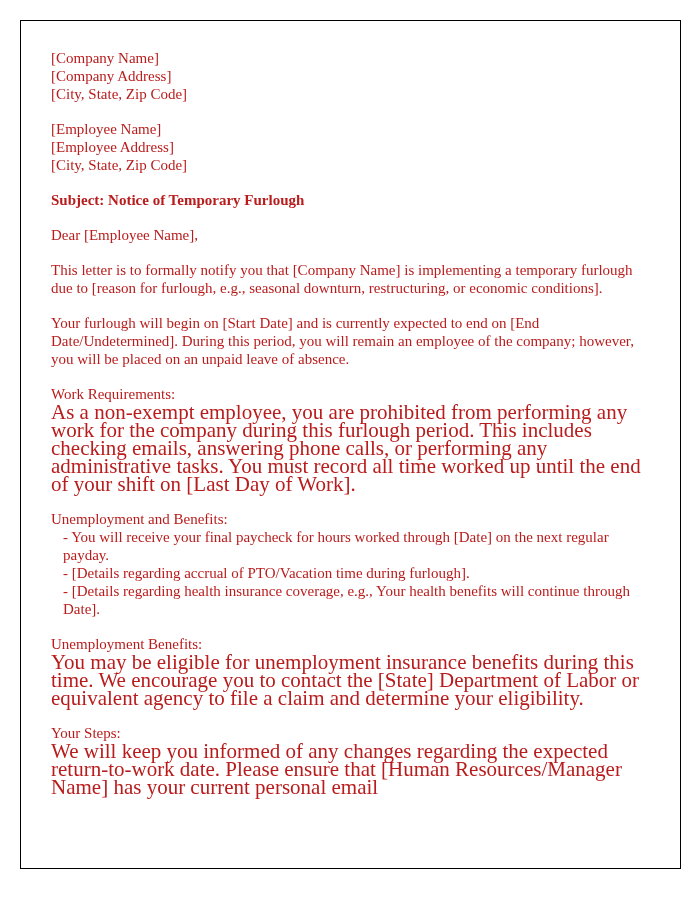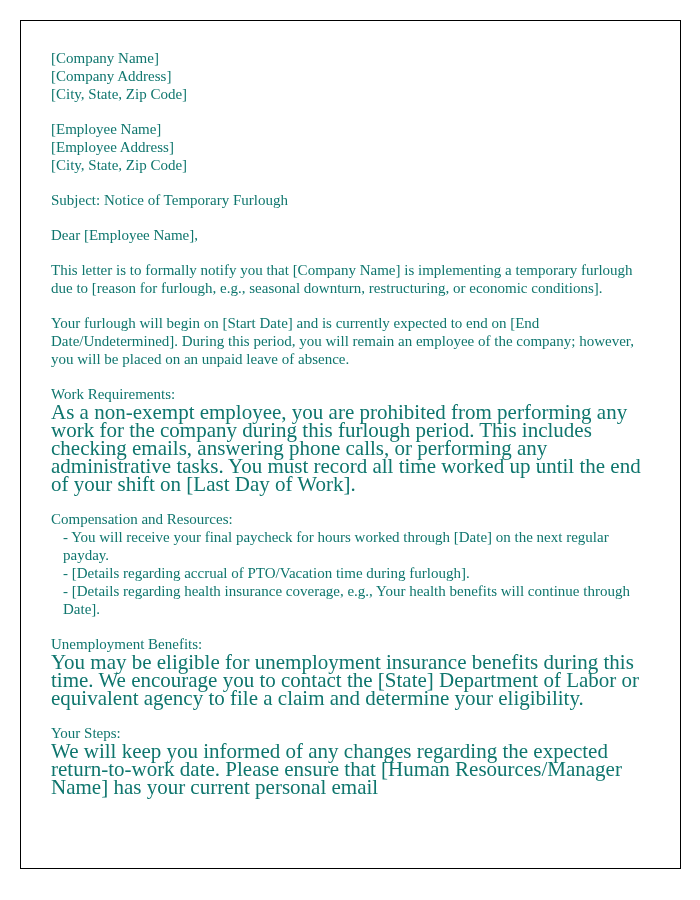--- a/index.html
+++ b/index.html
@@ -6,21 +6,21 @@
     margin: 0;
     padding: 0;
     background: #ffffff;
   }
   .page {
     width: 700px;
     height: 900px;
     background: #ffffff;
     position: relative;
     font-family: "Liberation Serif", serif;
-    color: #0f766e;
+    color: #b91c1c;
   }
   .sheet {
     position: absolute;
     left: 20px;
     top: 20px;
     width: 661px;
     height: 849px;
     border: 1px solid #000000;
     box-sizing: border-box;
     padding: 28px 30px 20px 30px;
@@ -34,21 +34,21 @@
   .block {
     margin-bottom: 17px;
   }
   .para {
     font-size: 15px;
     line-height: 18px;
     margin: 0 0 17px 0;
     max-width: 600px;
   }
   .subject {
-    font-weight: normal;
+    font-weight: bold;
   }
   .sec-heading {
     font-size: 15px;
     line-height: 18px;
     font-weight: normal;
   }
   .sec-body {
     font-size: 21px;
     line-height: 18px;
     max-width: 600px;
@@ -89,21 +89,21 @@
     <p class="para">This letter is to formally notify you that [Company Name] is implementing a temporary furlough due to [reason for furlough, e.g., seasonal downturn, restructuring, or economic conditions].</p>
 
     <p class="para">Your furlough will begin on [Start Date] and is currently expected to end on [End Date/Undetermined]. During this period, you will remain an employee of the company; however, you will be placed on an unpaid leave of absence.</p>
 
     <div class="section">
       <div class="sec-heading">Work Requirements:</div>
       <div class="sec-body">As a non-exempt employee, you are prohibited from performing any work for the company during this furlough period. This includes checking emails, answering phone calls, or performing any administrative tasks. You must record all time worked up until the end of your shift on [Last Day of Work].</div>
     </div>
 
     <div class="section">
-      <div class="sec-heading">Compensation and Resources:</div>
+      <div class="sec-heading">Unemployment and Benefits:</div>
       <div class="list-line">- You will receive your final paycheck for hours worked through [Date] on the next regular payday.</div>
       <div class="list-line">- [Details regarding accrual of PTO/Vacation time during furlough].</div>
       <div class="list-line">- [Details regarding health insurance coverage, e.g., Your health benefits will continue through Date].</div>
     </div>
 
     <div class="section">
       <div class="sec-heading">Unemployment Benefits:</div>
       <div class="sec-body">You may be eligible for unemployment insurance benefits during this time. We encourage you to contact the [State] Department of Labor or equivalent agency to file a claim and determine your eligibility.</div>
     </div>
 

